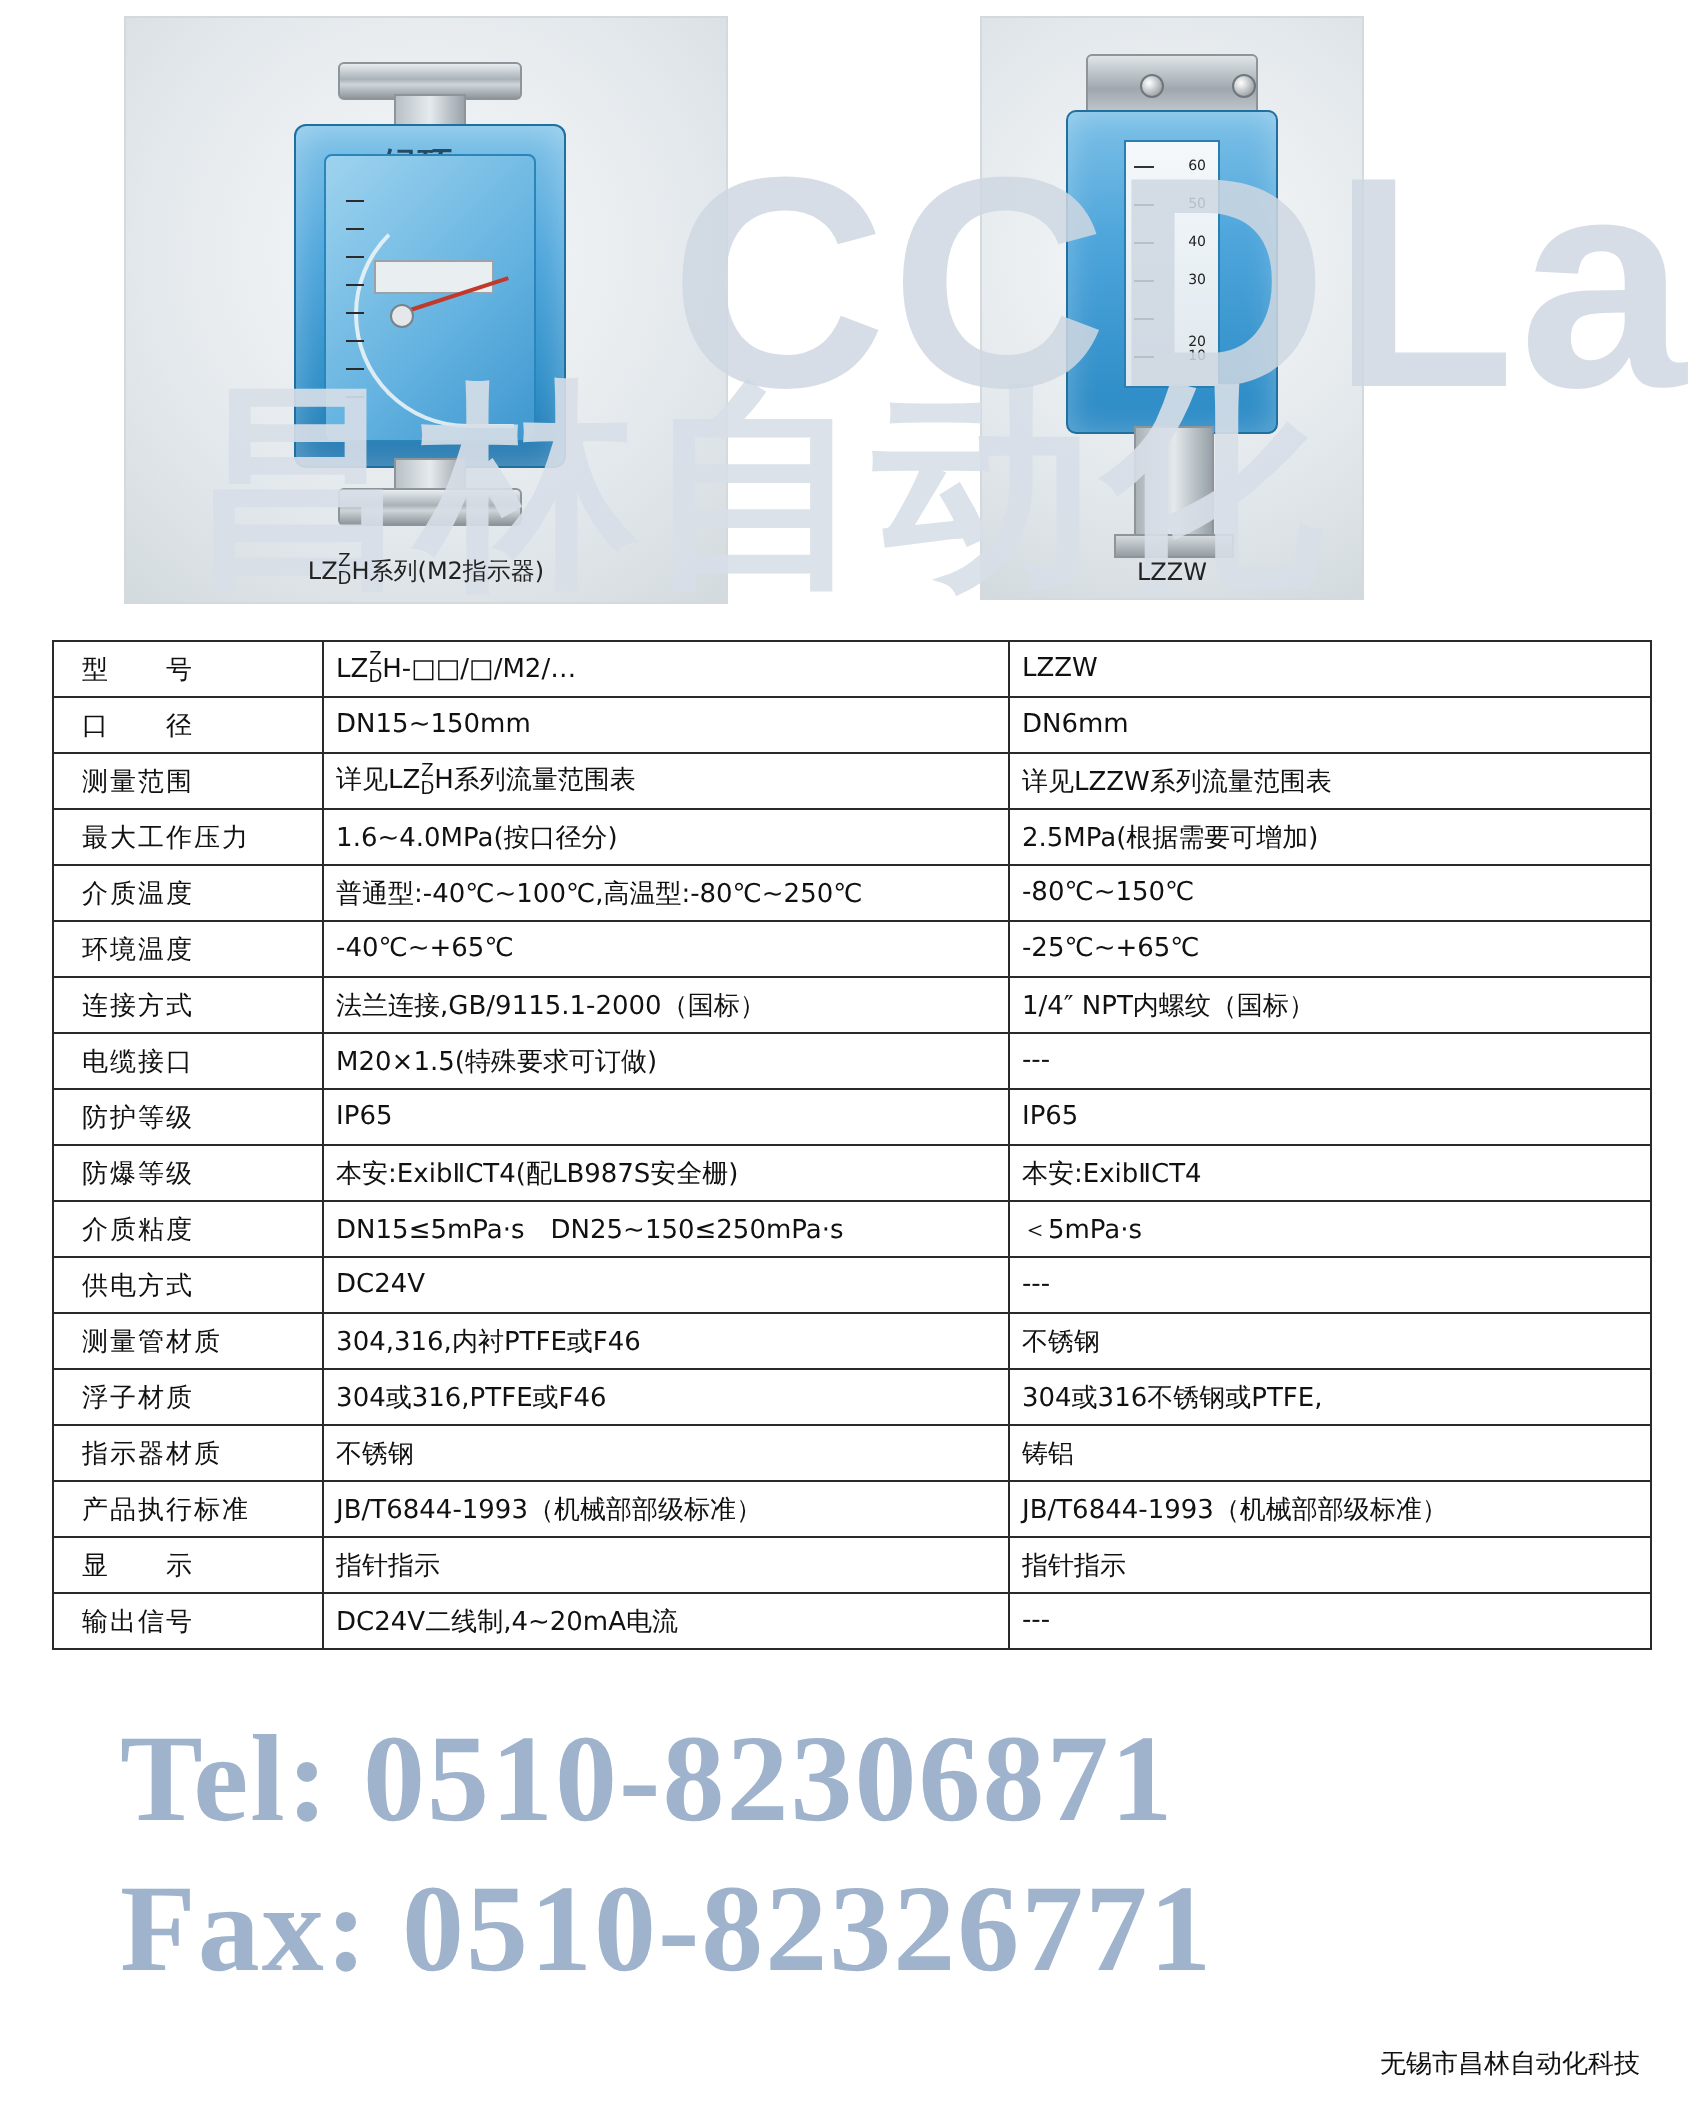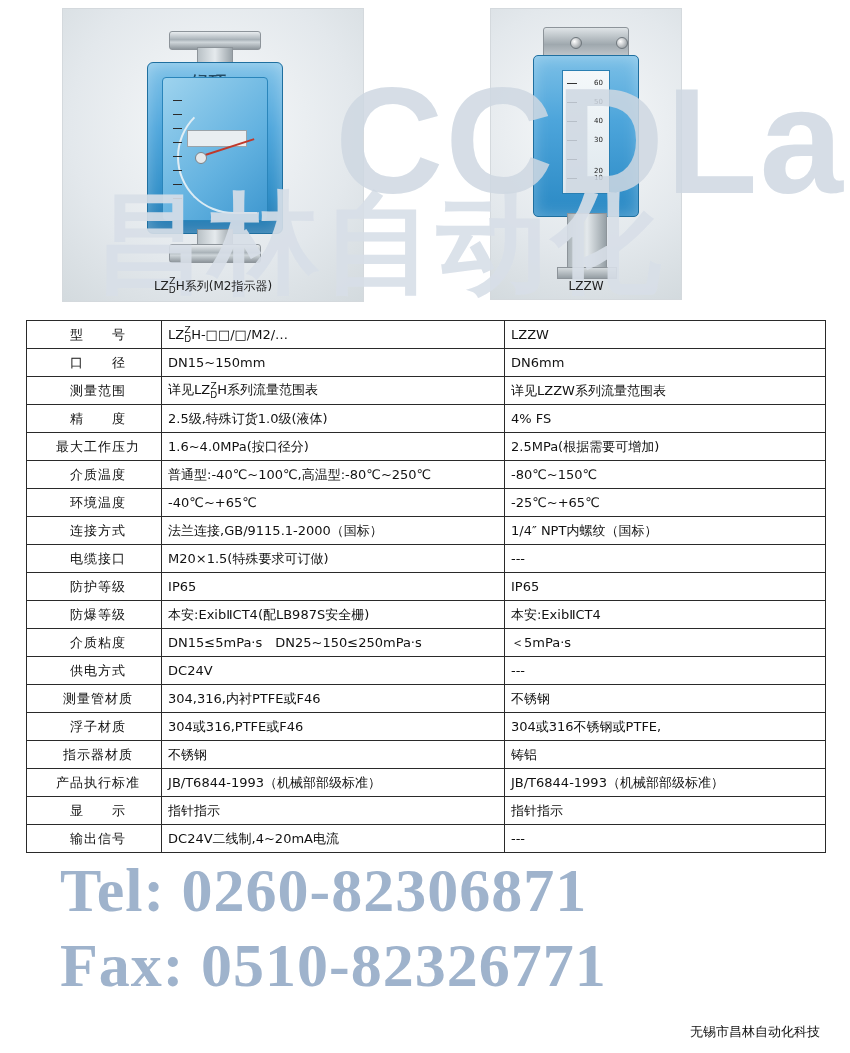--- a/index.html
+++ b/index.html
@@ -182,21 +182,21 @@
     z-index:5;
     font-family:"DejaVu Sans",sans-serif;
   }
   table.spec td{
     border:1px solid #2a2a2a;
     padding:4px 6px;
     height:19px;
     vertical-align:middle;
     background:transparent;
   }
-  table.spec td.k{width:118px;text-align:center;padding-left:14px;letter-spacing:1px;}
+  table.spec td.k{width:118px;text-align:left;padding-left:14px;letter-spacing:1px;}
   table.spec td.v1{width:340px;}
   table.spec td.v2{width:320px;}
   tr.bold td{font-weight:normal;}
   .zd{display:inline-block;vertical-align:middle;line-height:1;font-size:9px;text-align:center;}
 
   .footer{
     position:absolute;right:30px;bottom:12px;
     font-size:13px;color:#111;
     font-family:"DejaVu Sans",sans-serif;
     z-index:7;
@@ -280,25 +280,20 @@
       <tr>
         <td class="k">口　　径</td>
         <td class="v1">DN15~150mm</td>
         <td class="v2">DN6mm</td>
       </tr>
       <tr class="bold">
         <td class="k">测量范围</td>
         <td class="v1">详见LZ<span class="zd">Z<br>D</span>H系列流量范围表</td>
         <td class="v2">详见LZZW系列流量范围表</td>
       </tr>
-      <tr>
-        <td class="k">精　　度</td>
-        <td class="v1">2.5级,特殊订货1.0级(液体)</td>
-        <td class="v2">4% FS</td>
-      </tr>
       <tr class="bold">
         <td class="k">最大工作压力</td>
         <td class="v1">1.6~4.0MPa(按口径分)</td>
         <td class="v2">2.5MPa(根据需要可增加)</td>
       </tr>
       <tr>
         <td class="k">介质温度</td>
         <td class="v1">普通型:-40℃~100℃,高温型:-80℃~250℃</td>
         <td class="v2">-80℃~150℃</td>
       </tr>
@@ -363,16 +358,16 @@
         <td class="v2">指针指示</td>
       </tr>
       <tr class="bold">
         <td class="k">输出信号</td>
         <td class="v1">DC24V二线制,4~20mA电流</td>
         <td class="v2">---</td>
       </tr>
     </tbody>
 </table>
 
-<div class="wm-tel">Tel: 0260-82306871</div>
+<div class="wm-tel">Tel: 0510-82306871</div>
 <div class="wm-fax">Fax: 0510-82326771</div>
 
 <div class="footer">无锡市昌林自动化科技</div>
 
 </body></html>

